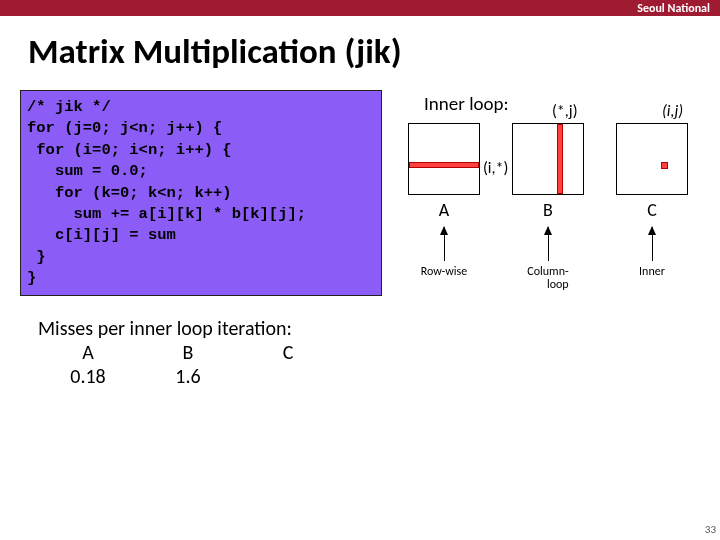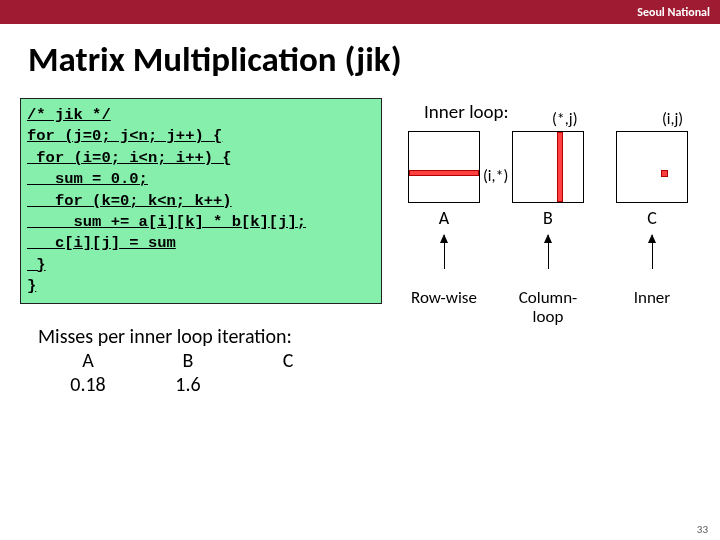--- a/index.html
+++ b/index.html
@@ -1,40 +1,40 @@
 <!DOCTYPE html>
 <html><head>
 <meta charset="utf-8">
 <style>
   * { box-sizing: border-box; margin: 0; padding: 0; }
   html, body { width: 720px; height: 540px; font-family: Calibri, Arial, sans-serif; background: #fff; overflow: hidden; }
-  .topbar { background: #9e1b32; height: 24px; display: flex; align-items: center; justify-content: flex-end; padding: 0 10px; color: #fff; font-weight: bold; font-size: 12px; }
+  .topbar { background: #9e1b32; height: 16px; display: flex; align-items: center; justify-content: flex-end; padding: 0 10px; color: #fff; font-weight: bold; font-size: 12px; }
   .title { font-size: 35px; font-weight: bold; margin: 14px 18px 18px 28px; color: #000; }
   .body { display: flex; padding-left: 20px; }
   .left { width: 370px; }
-  .codebox { background: #86efac; border: 1px solid #222; padding: 6px 8px 6px 6px; width: 362px; text-decoration: underline; }
+  .codebox { background: #8b5cf6; border: 1px solid #222; padding: 6px 8px 6px 6px; width: 362px; }
   .codebox pre { font-family: "Courier New", monospace; font-weight: bold; font-size: 15.5px; line-height: 1.38; white-space: pre; color: #000; }
   .misses { margin-top: 20px; padding-left: 18px; }
   .misses-title { font-size: 20px; }
   .misses-row { display: flex; font-size: 20px; }
   .misses-row span { width: 100px; text-align: center; }
   .right { flex: 1; padding-left: 16px; position: relative; }
   .innerlabel { font-size: 19px; margin: 2px 0 8px 18px; }
   .mats { display: flex; gap: 32px; align-items: flex-start; margin-left: 2px; margin-top: 6px; }
   .matunit { display: flex; flex-direction: column; align-items: center; position: relative; }
   .matrix { width: 72px; height: 72px; border: 1px solid #000; position: relative; background: #fff; }
   .rowstrip { position: absolute; height: 6px; background: #ff4040; border: 1px solid #b00000; }
   .colstrip { position: absolute; width: 6px; background: #ff4040; border: 1px solid #b00000; }
   .dot { position: absolute; width: 7px; height: 7px; background: #ff4040; border: 1px solid #b00000; }
   .mname { font-size: 18px; margin-top: 4px; }
   .arrow { margin-top: 6px; width: 1px; height: 34px; background: #000; position: relative; }
   .arrow::before { content: ""; position: absolute; top: -1px; left: -4px; border-left: 4.5px solid transparent; border-right: 4.5px solid transparent; border-bottom: 9px solid #000; }
-  .caption { font-size: 17px; text-align: center; margin-top: 20px; line-height: 1.1; }
+  .caption { font-size: 12px; text-align: right; margin-top: 4px; line-height: 1.1; }
   .annot { position: absolute; font-size: 16px; color: #000; }
-  .pagenum { position: absolute; right: 12px; bottom: 4px; font-size: 11px; color: #555; }
+  .pagenum { position: absolute; right: 4px; bottom: 4px; font-size: 11px; color: #555; }
 </style>
 </head>
 <body>
 
 <div class="topbar">
   <span>Seoul National</span>
 </div>
 
 <div class="title">Matrix Multiplication (jik)</div>
 
@@ -84,21 +84,21 @@
         <div class="matrix">
           <div class="colstrip" style="left:44px;top:0;bottom:0;"></div>
         </div>
         <div class="mname">B</div>
         <div class="arrow"></div>
         <div class="caption" style="white-space:pre-line;">Column-
 loop</div>
       </div>
 
       <div class="matunit">
-        <span class="annot" style="top:-22px; left:46px;">(i,j)</span>
+        <span class="annot" style="top:-22px; left:46px;font-style:italic;">(i,j)</span>
         <div class="matrix">
           <div class="dot" style="left:44px; top:38px;"></div>
         </div>
         <div class="mname">C</div>
         <div class="arrow"></div>
         <div class="caption">Inner</div>
       </div>
 
     </div>
   </div>

